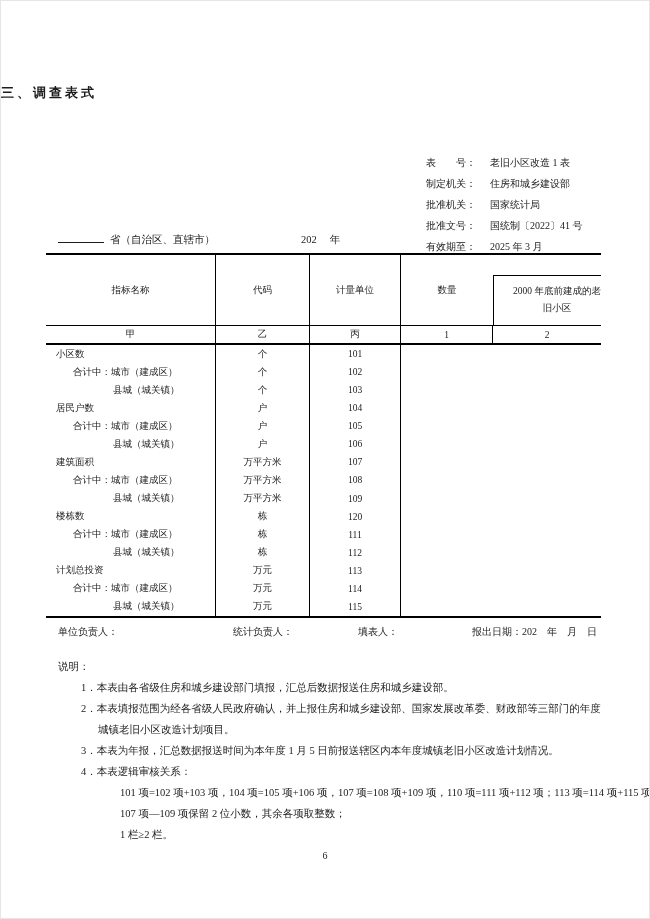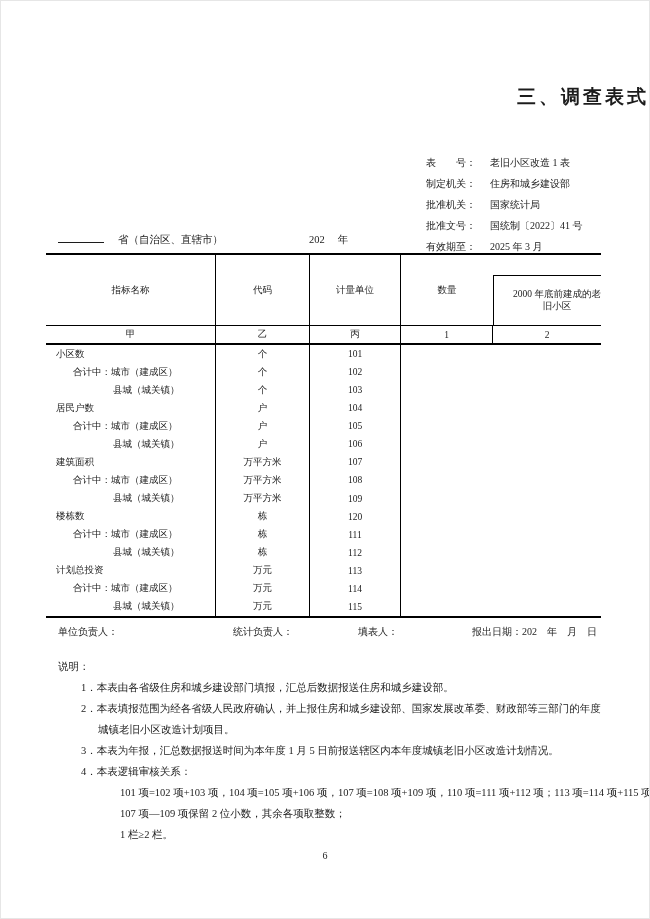--- a/index.html
+++ b/index.html
@@ -8,53 +8,53 @@
     position:relative;
     width:650px; height:919px;
     background:#ffffff;
     border:1px solid #e6e6e6;
     font-family:"Liberation Serif","DejaVu Serif",serif;
     color:#1c1c1c;
     overflow:hidden;
   }
   .section-title {
     position:absolute; top:83px; left:0; right:0;
-    text-align:right;
+    text-align:left;
     font-family:"Liberation Sans","DejaVu Sans",sans-serif;
-    font-size:19px; font-weight:bold; letter-spacing:3px;
+    font-size:13px; font-weight:bold; letter-spacing:3px;
   }
   .form-title {
     position:absolute; top:106px; left:0; right:0;
     text-align:center;
     font-size:18px; font-weight:bold; letter-spacing:1px;
   }
   
   .meta { position:absolute; top:152px; left:425px; font-size:10px; }
   .meta-row { display:flex; height:20.8px; align-items:center; }
   .meta-label { width:64px; white-space:pre; }
   .meta-value { white-space:pre; }
   
   .region-line { position:absolute; top:231px; left:57px; font-size:10.5px; }
   .blank-underline { display:inline-block; width:46px; height:11px; border-bottom:1px solid #1c1c1c; }
-  .region-province { margin-left:14px; }
+  .region-province { margin-left:6px; }
   .region-year { margin-left:86px; }
   .region-year-unit { margin-left:13px; }
   
   .form-table {
     position:absolute; top:252px; left:45px;
     width:555px; height:365px;
     border-top:2px solid #000; border-bottom:2px solid #000;
     display:flex; flex-direction:column;
     font-size:9.5px;
   }
   .cols { display:grid; grid-template-columns:170px 94px 91px 92px 108px; }
   .thead { height:70px; }
   .th { display:flex; align-items:center; justify-content:center; text-align:center; }
   .th-border { border-right:1px solid #000;text-align:center; }
-  .th-box { position:relative; padding-top:20px; line-height:12px;padding-left:20px; }
+  .th-box { position:relative; padding-top:20px; line-height:17px;padding-left:20px; }
   .th-box::before { content:""; position:absolute; left:0; top:20px; bottom:0; width:1px; background:#000; }
   .th-box::after  { content:""; position:absolute; left:0; right:0; top:20px; height:1px; background:#000; }
   .th-box .box-label { display:block; width:100px; margin:0 auto; }
   .subhead { height:20px; border-top:1px solid #000; border-bottom:2px solid #000; }
   .sh { display:flex; align-items:center; justify-content:center; }
   .sh-border { border-right:1px solid #000; }
   .sub5 { border-left:1px solid #000; margin-left:-1px; }
   .tbody { flex:1; display:flex; flex-direction:column; }
   .body-row { flex:1;text-align:right; }
   .body-row .c { display:flex; align-items:center; height:100%; }

